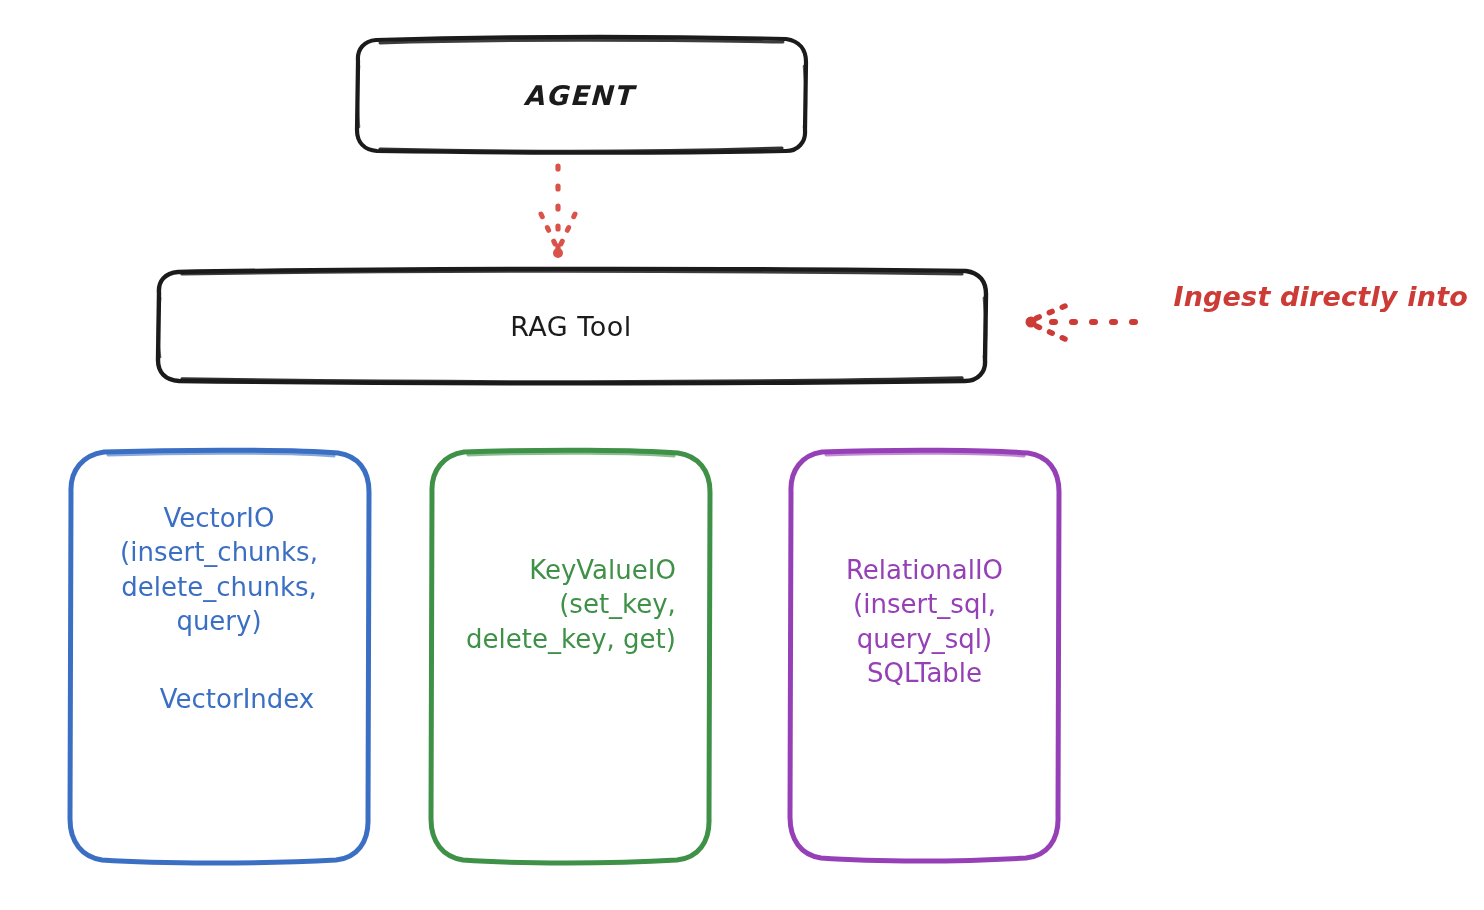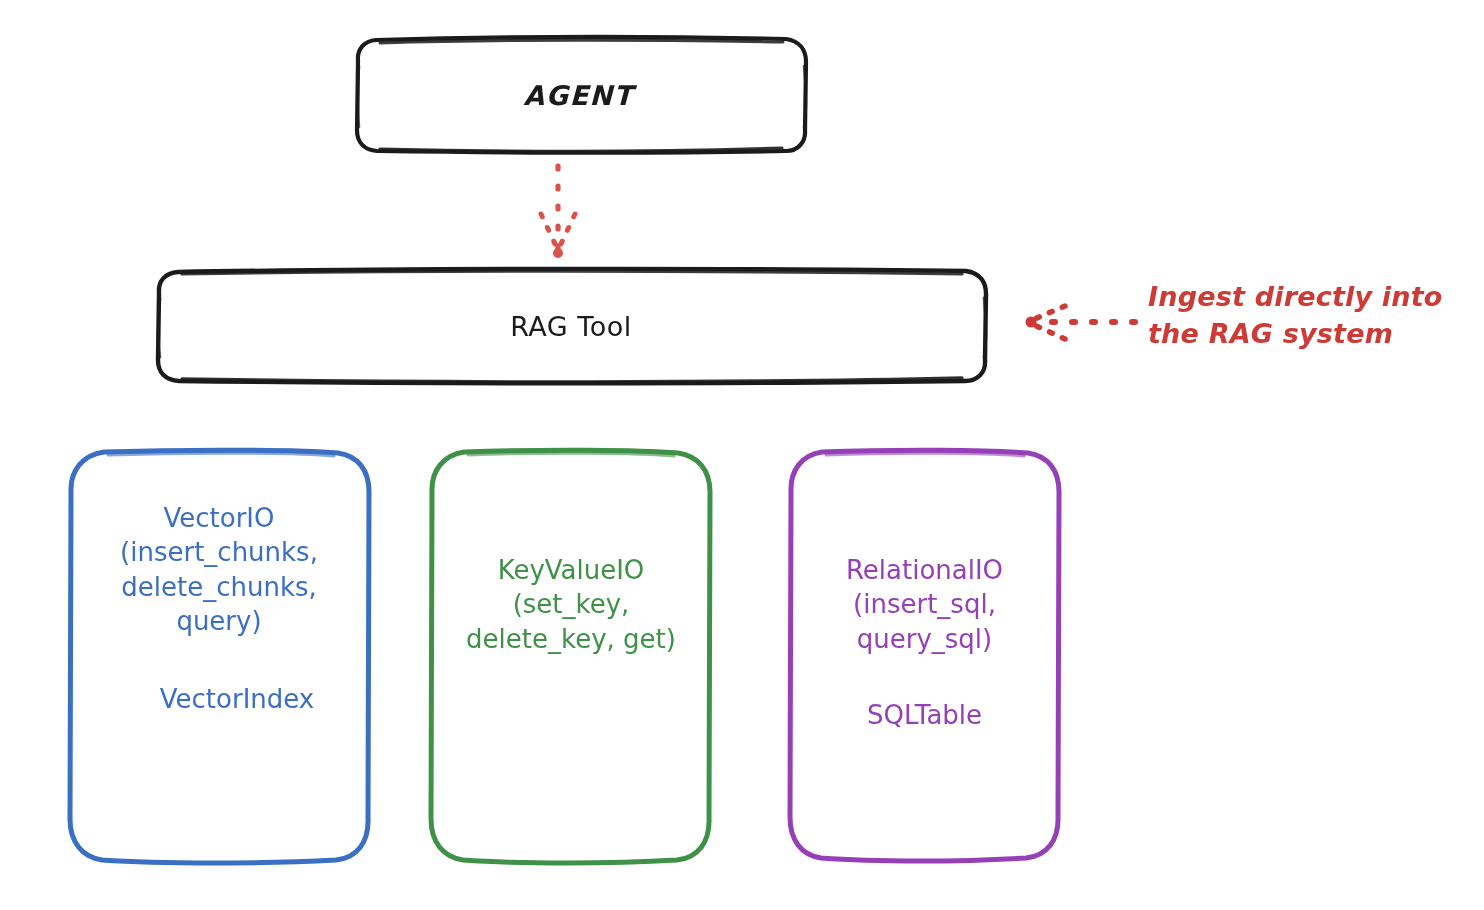--- a/index.html
+++ b/index.html
@@ -84,41 +84,41 @@
     font-weight: 500;
   }
   #vector-node { left: 68px;  width: 302px; }
   #vector-node .api   { margin-top: 51px; }
   #vector-node .index { margin-top: 44px; margin-left: 36px; }
   #vector-node .api, #vector-node .index { color: #3b6fc4; }
 
   #kv-node { left: 430px; width: 282px; }
   #kv-node .api   { margin-top: 103px; }
   #kv-node .index { margin-top: 42px; }
-  #kv-node .api, #kv-node .index { color: #3f9148; }
+  #kv-node .api, #kv-node .index { color: #3f9148; text-align: right; }
 
   #sql-node { left: 789px; width: 271px; }
   #sql-node .api   { margin-top: 103px; }
-  #sql-node .index { margin-top: 42px; }
+  #sql-node .index { }
   #sql-node .api, #sql-node .index { color: #9640b8; }
 
   
   #ingest-note {
     position: absolute;
     left: 1148px;
     top: 278px;
     width: 320px;
     z-index: 3;
     color: #cc3b36;
     font-family: "DejaVu Sans", sans-serif;
     font-size: 27px;
     font-weight: 600;
     font-style: italic;
     line-height: 1.38;
-    text-align: left;
+    text-align: right;
     letter-spacing: 0.2px;
   }
 </style>
 </head>
 <body>
 
 <svg id="canvas" viewBox="0 0 1484 910" xmlns="http://www.w3.org/2000/svg" aria-hidden="true">
 
   <g>
     <path d="M376 40 C 520 36, 650 36, 786 39 C 800 41, 806 50, 806 62
@@ -205,14 +205,13 @@
 
 <div class="node store" id="sql-node">
   <div class="api">RelationalIO
 (insert_sql,
 query_sql)</div>
   <div class="index">SQLTable</div>
 </div>
 
 <div id="ingest-note">
   <div>Ingest directly into</div>
-  <div>the RAG system</div>
 </div>
 
 </body></html>

